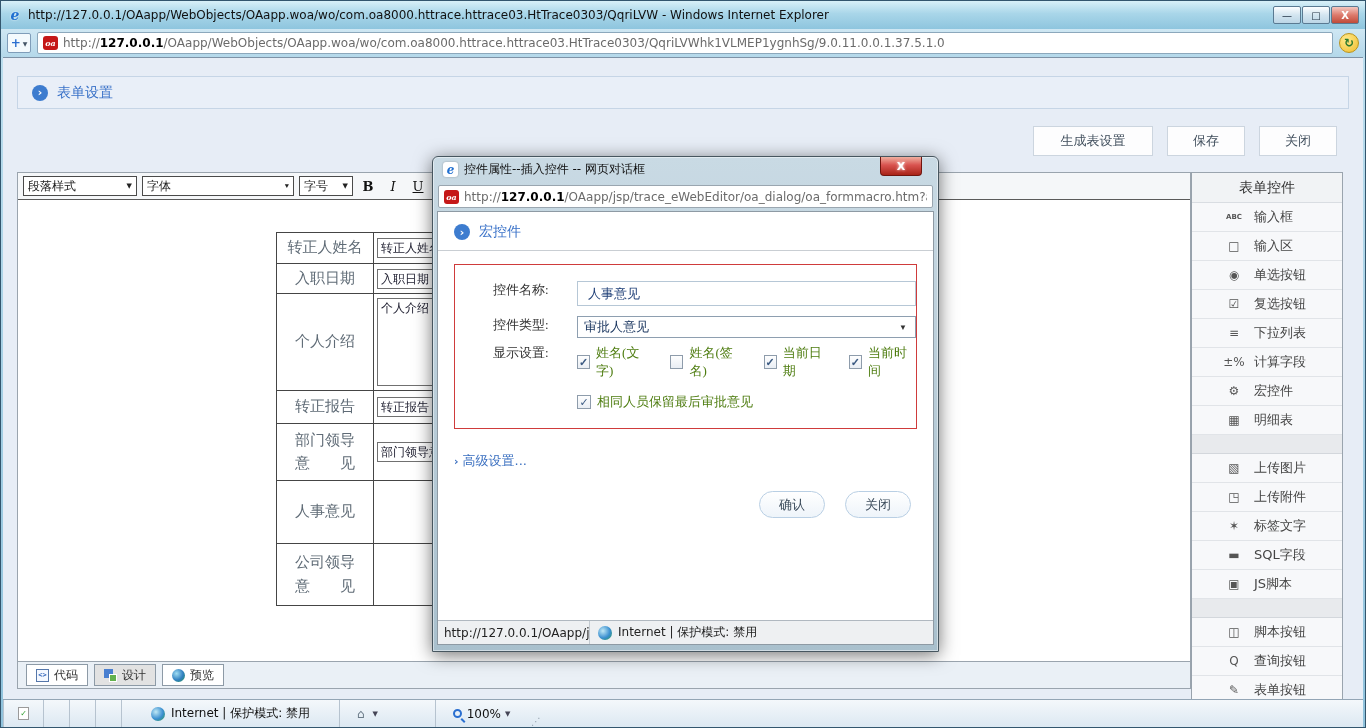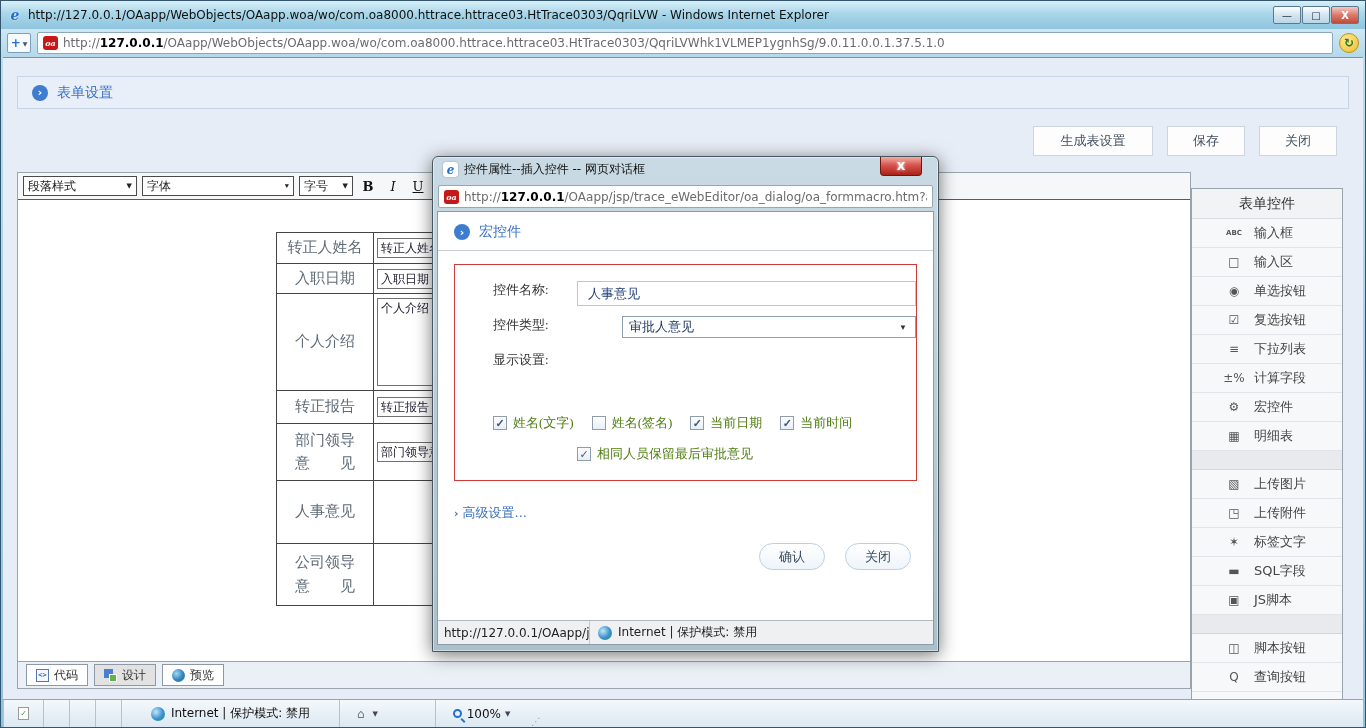--- a/index.html
+++ b/index.html
@@ -79,21 +79,21 @@
                font:bold 7px "DejaVu Sans Mono","Liberation Mono",monospace; display:flex; align-items:center; justify-content:center; }
   .icon-design { width:13px; height:13px; position:relative; }
   .icon-design i { position:absolute; display:block; }
   .icon-design .back { left:0; top:0; width:9px; height:9px; background:#4a7fd0; }
   .icon-design .front { right:0; bottom:0; width:8px; height:8px; background:#63b14e; border:1px solid #fff; }
   .icon-globe { width:13px; height:13px; border-radius:50%;
                 background:radial-gradient(circle at 35% 35%,#9fdcf2,#2f7fc0 55%,#2a9a4a); }
 
   
   .sidebar { position:absolute; left:1188px; top:114px; width:152px; height:530px; background:#f4f5f7;
-             border:1px solid #9aa4ae; border-left:1px solid #98a2ac; overflow:hidden;margin-top:16px; }
+             border:1px solid #9aa4ae; border-left:1px solid #98a2ac; overflow:hidden; }
   .sb-header { height:30px; line-height:29px; text-align:center; font-size:14px; color:#333;
                border-bottom:1px solid #d9dde2; background:#f1f3f5; }
   .sb-item { height:29px; display:flex; align-items:center; padding-left:30px; gap:8px;
              border-bottom:1px solid #e1e4e8; background:#f7f8fa; cursor:default; }
   .sb-icon { width:24px; text-align:center; font-size:12px; color:#555; flex:none; }
   .sb-icon.abc { font-size:7px; font-weight:bold; letter-spacing:0; }
   .sb-label { font-size:13px; color:#454545; white-space:nowrap; }
   .sb-sep { height:19px; background:#e8eaed; border-bottom:1px solid #d3d7dc; }
 
   
@@ -128,21 +128,21 @@
                border-top:none; border-radius:0 0 4px 4px; color:#fff; font-size:11px; font-weight:bold;
                display:flex; align-items:center; justify-content:center; text-shadow:0 0 3px #fff; }
   .dlg-addr { height:29px; display:flex; align-items:center; padding:0 1px; }
   .dlg-url { flex:1; height:23px; background:#fff; border:1px solid #9aa6b0; border-radius:2px;
              display:flex; align-items:center; padding:0 5px; overflow:hidden; white-space:nowrap; }
   .dlg-body { position:relative; background:#fff; border:1px solid #8e9aa4; height:434px; overflow:hidden; }
   .dlg-sec { display:flex; align-items:center; padding:11px 0 9px 16px; border-bottom:1px solid #c9ced3; }
   .dlg-sec-label { color:#3a72c8; font-size:14px; }
   .red-box { margin:13px 16px 0 16px; border:1px solid #cf3b3b; padding:16px 0 17px 38px; }
   .frow { display:flex; align-items:flex-start;font-family:Liberation Serif, serif; }
-  .frow + .frow { margin-top:10px;gap:45px; }
+  .frow + .frow { margin-top:10px; }
   .flabel { width:84px; font-size:13px; color:#333; flex:none; }
   .txt-input { width:352px; height:25px; border:1px solid #b6c7d6; background:#fff; font-size:13px;
                color:#1f3f77; line-height:23px; padding-left:10px; }
   .sel { width:352px; height:22px; border:1px solid #8e9fb0; background:#fff; display:flex; align-items:center;
          justify-content:space-between; padding:0 8px 0 6px; font-size:13px; color:#16325c; }
   .sel .caret { font-size:8px; color:#333; }
   .cb-group { display:flex; align-items:center; gap:18px; }
   .cb-pair { display:flex; align-items:center; gap:6px; }
   .cb { width:14px; height:14px; border:1px solid #8e9cab; background:linear-gradient(#fefefe,#e9eef4);
         display:flex; align-items:center; justify-content:center; }
@@ -417,21 +417,21 @@
           <span class="flabel">控件名称:</span>
           <span class="txt-input">人事意见</span>
         </div>
         <div class="frow">
           <span class="flabel">控件类型:</span>
           <span class="sel">
             <span>审批人意见</span>
             <span class="caret">▼</span>
           </span>
         </div>
-        <div class="frow" style="margin-top:13px;flex-direction:column;">
+        <div class="frow" style="margin-top:6px;">
           <span class="flabel">显示设置:</span>
           <span class="cb-group">
             <span class="cb-pair">
               <span class="cb checked">
                   <span class="cbmark">✓</span>
                 </span>
               <span class="cb-label">姓名(文字)</span>
             </span>
             <span class="cb-pair">
               <span class="cb"></span>

